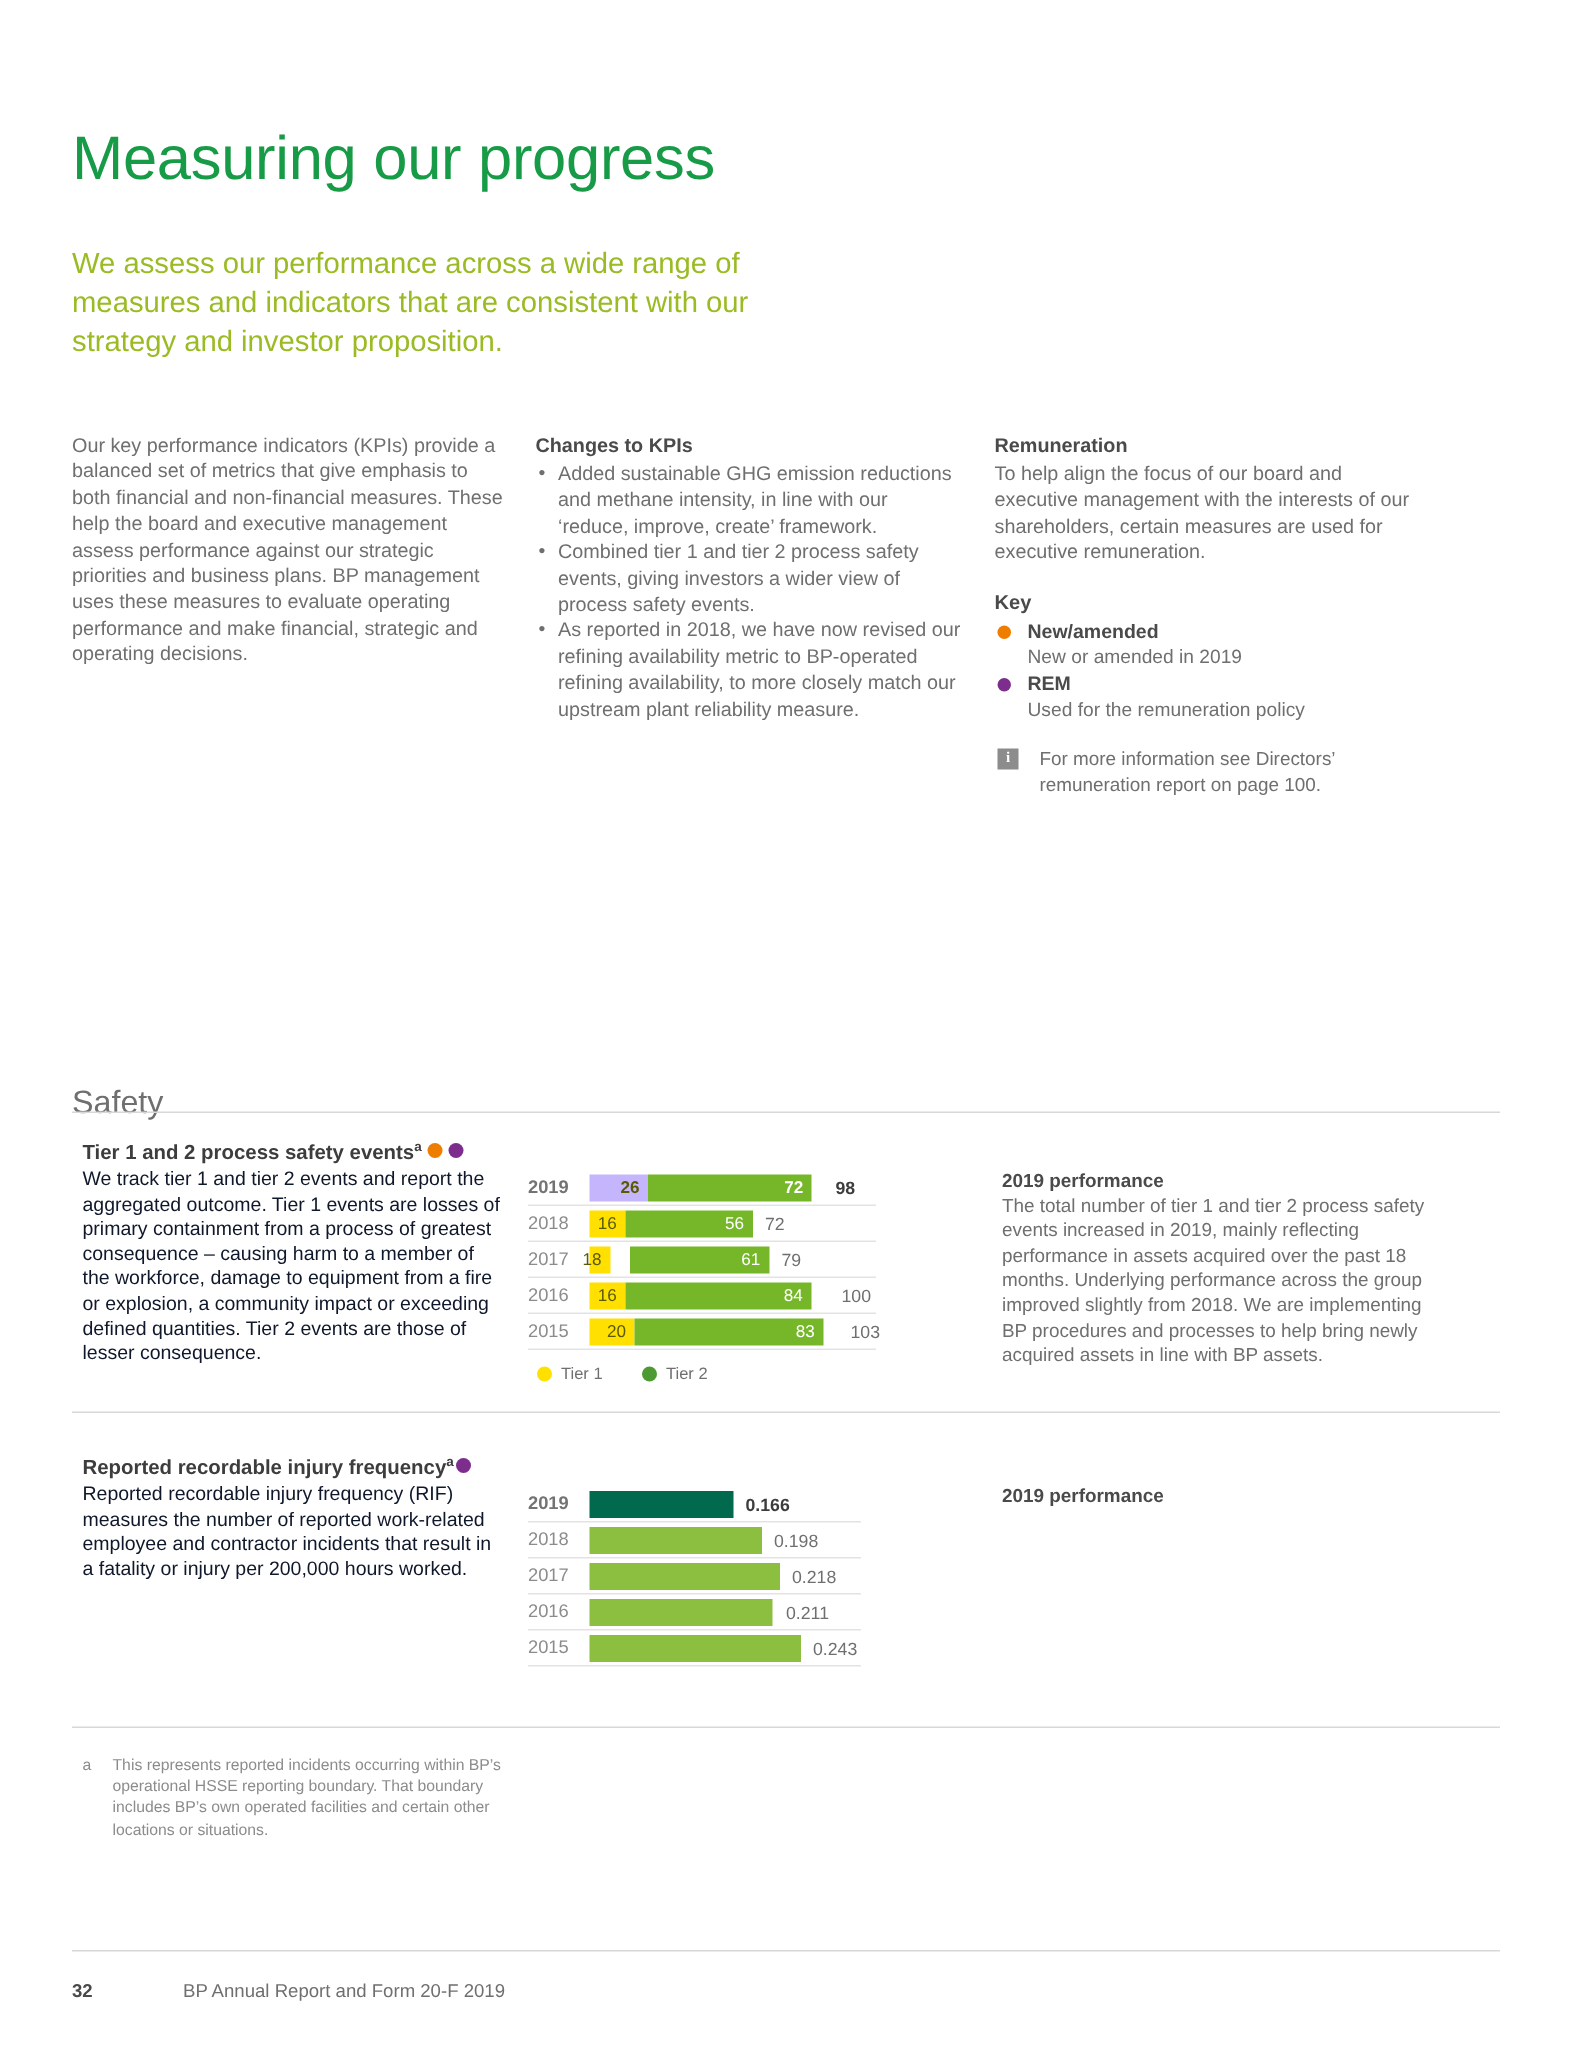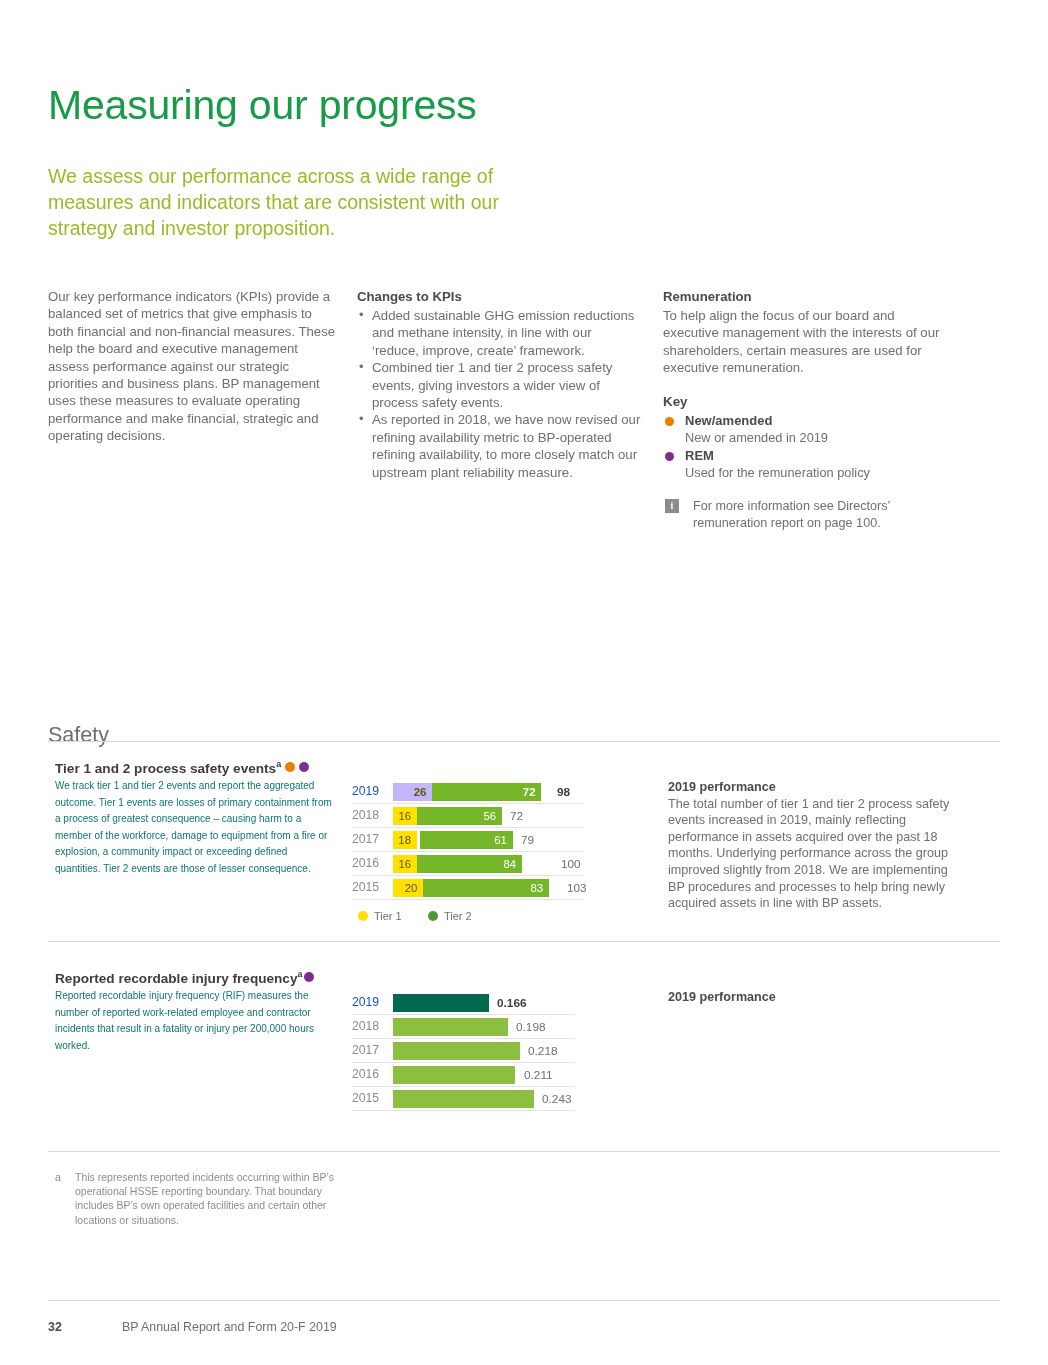--- a/index.html
+++ b/index.html
@@ -172,23 +172,23 @@
   .hdr-dot {
     display: inline-block;
     width: 10px;
     height: 10px;
     border-radius: 50%;
     margin-left: 4px;
     vertical-align: 1px;
   }
   .kpi-desc {
     position: absolute;
-    font-size: 10px;
+    font-size: 13px;
     line-height: 16.6px;
-    color: #0f766e;
+    color: #0f172a;
     width: 280px;
   }
   .perf-block {
     position: absolute;
     width: 282px;
     font-size: 12.6px;
     line-height: 16.6px;
     color: #6f6f6f;
   }
   .perf-title {
@@ -216,22 +216,22 @@
   .row-year {
     position: absolute;
     left: 0;
     top: 4px;
     width: 36px;
     text-align: left;
     font-size: 12.2px;
     color: #8c8c8c;
   }
   .chart-row.current .row-year {
-    font-weight: normal;
-    color: #1d4ed8;
+    font-weight: bold;
+    color: #737373;
   }
   .bar-wrap {
     position: absolute;
     left: 41px;
     top: 3px;
     height: 18px;
   }
   .seg {
     position: absolute;
     top: 0;
@@ -406,38 +406,38 @@
             <span class="seg-val">56</span>
           </span>
       </div>
       <span class="total-val" style="left:158px; top:3px;">72</span>
       <span class="row-sep" style="width:232px;"></span>
     </div>
 
     <div class="chart-row">
       <span class="row-year">2017</span>
       <div class="bar-wrap" style="width:156px;">
-        <span class="seg" style="left:0; width:24px; background:#ffe000;">
+        <span class="seg" style="left:0; width:14px; background:#ffe000;">
             <span class="seg-val dark">18</span>
           </span>
         <span class="seg" style="left:27.3px; width:92.5px; background:#76b72a;">
             <span class="seg-val">61</span>
           </span>
       </div>
       <span class="total-val" style="left:169px; top:3px;">79</span>
       <span class="row-sep" style="width:232px;"></span>
     </div>
 
     <div class="chart-row">
       <span class="row-year">2016</span>
       <div class="bar-wrap" style="width:156px;">
         <span class="seg" style="left:0; width:24.2px; background:#ffe000;">
             <span class="seg-val dark">16</span>
           </span>
-        <span class="seg" style="left:24.2px; width:105px; background:#76b72a;text-decoration:underline;">
+        <span class="seg" style="left:24.2px; width:124px; background:#76b72a;text-decoration:underline;">
             <span class="seg-val">84</span>
           </span>
       </div>
       <span class="total-val" style="left:209px; top:3px;">100</span>
       <span class="row-sep" style="width:232px;"></span>
     </div>
 
     <div class="chart-row">
       <span class="row-year">2015</span>
       <div class="bar-wrap" style="width:156px;">

